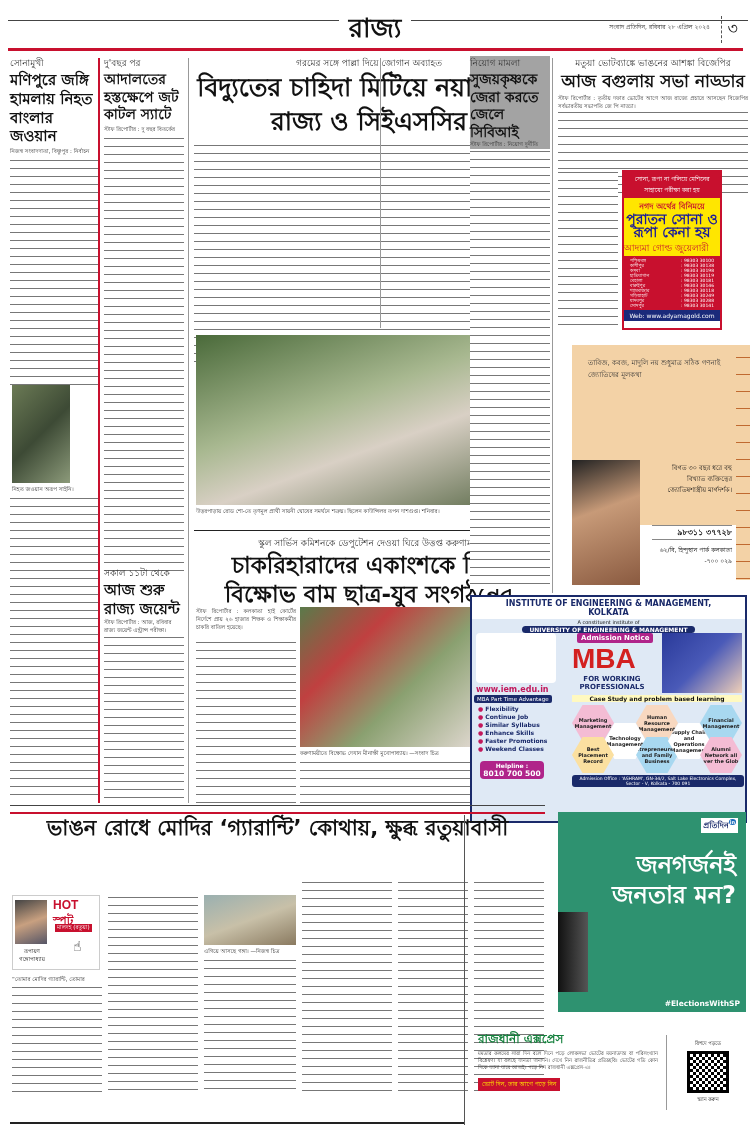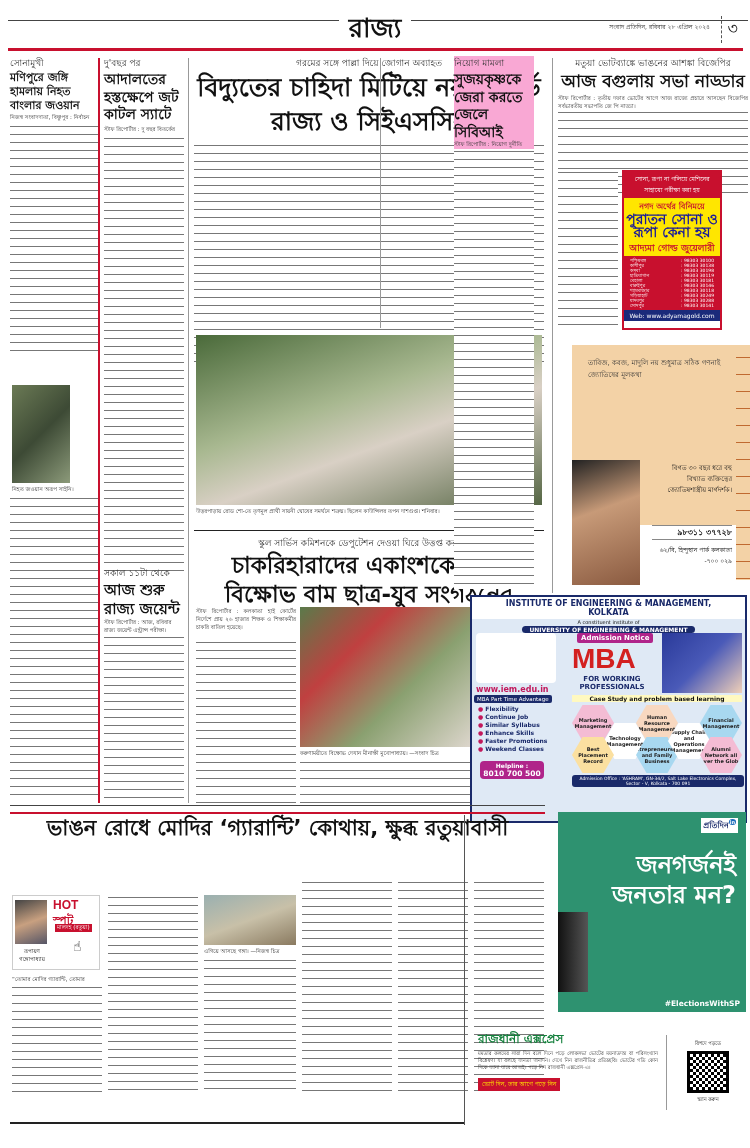--- a/index.html
+++ b/index.html
@@ -36,21 +36,21 @@
 <body>
 
 <div class="masthead-rule"></div>
 <div class="masthead-title"><span>রাজ্য</span></div>
 <div class="date">সংবাদ প্রতিদিন, রবিবার ২৮ এপ্রিল ২০২৪</div>
 <div class="pageno">৩</div>
 <div class="redrule"></div>
 
 <div class="abs" style="left:10px;top:56px;width:88px">
   <div class="kicker">সোনামুখী</div>
-  <div class="head" style="font-size:11px">মণিপুরে জঙ্গি হামলায় নিহত বাংলার জওয়ান</div>
+  <div class="head" style="font-size:15px">মণিপুরে জঙ্গি হামলায় নিহত বাংলার জওয়ান</div>
   <div class="cap" style="margin-top:2px">নিজস্ব সংবাদদাতা, বিষ্ণুপুর : নির্বাচন</div>
   <div class="lines" style="height:230px;margin-top:2px"></div>
 </div>
 <div class="abs photo" style="left:12px;top:385px;width:58px;height:98px"></div>
 <div class="abs cap" style="left:12px;top:486px;width:80px">নিহত জওয়ান অরূপ সাইনি।</div>
 <div class="abs lines" style="left:10px;top:496px;width:88px;height:305px"></div>
 
 <div class="vred" style="left:98px;top:58px;height:745px"></div>
 
 <div class="abs" style="left:104px;top:56px;width:80px">
@@ -83,21 +83,21 @@
   <div class="head" style="font-size:23px;text-align:center">বিক্ষোভ বাম ছাত্র-যুব সংগঠনের</div>
 </div>
 <div class="abs body" style="left:196px;top:607px;width:100px">স্টাফ রিপোর্টার : কলকাতা হাই কোর্টের নির্দেশে প্রায় ২৬ হাজার শিক্ষক ও শিক্ষাকর্মীর চাকরি বাতিল হয়েছে।</div>
 <div class="abs lines" style="left:196px;top:640px;width:100px;height:165px"></div>
 <div class="abs photo" style="left:300px;top:607px;width:176px;height:140px;background:linear-gradient(135deg,#5a7a4a,#c04040 30%,#8aa070 60%,#e0d8d0)"></div>
 <div class="abs cap" style="left:300px;top:750px;width:176px">করুণাময়ীতে বিক্ষোভ দেখান মীনাক্ষী মুখোপাধ্যায়। —সংবাদ চিত্র</div>
 <div class="abs lines" style="left:300px;top:760px;width:176px;height:45px"></div>
 
 <div class="vline" style="left:380px;top:58px;height:270px"></div>
 
-<div class="abs" style="left:454px;top:56px;width:80px;background:#f9a8d4">
+<div class="abs" style="left:470px;top:56px;width:80px;background:#a3a3a3">
   <div class="kicker">নিয়োগ মামলা</div>
   <div class="head" style="font-size:14px">সুজয়কৃষ্ণকে জেরা করতে জেলে সিবিআই</div>
   <div class="cap">স্টাফ রিপোর্টার : নিয়োগ দুর্নীতি</div>
   <div class="lines" style="height:440px"></div>
 </div>
 <div class="vline" style="left:552px;top:58px;height:535px"></div>
 
 <div class="abs" style="left:558px;top:56px;width:190px">
   <div class="kicker" style="text-align:center">মতুয়া ভোটব্যাঙ্কে ভাঙনের আশঙ্কা বিজেপির</div>
   <div class="head" style="font-size:17px;text-align:center">আজ বগুলায় সভা নাড্ডার</div>
@@ -105,21 +105,21 @@
   <div class="lines" style="height:90px"></div>
 </div>
 <div class="abs lines" style="left:558px;top:170px;width:60px;height:160px"></div>
 
 <div class="abs ad-gold" style="left:622px;top:170px;width:100px;height:160px">
   <div class="top" style="font-size:6px">সোনা, রূপা না গলিয়ে মেশিনের সাহায্যে পরীক্ষা করা হয়</div>
   <div class="mid" style="padding:2px">
     <div style="font-size:8px;color:#c8102e">নগদ অর্থের বিনিময়ে</div>
     <div style="font-size:14px;line-height:13px">পুরাতন সোনা ও রূপা কেনা হয়</div>
   </div>
-  <div style="background:#ffe600;color:#c8102e;font-weight:bold;text-align:center;font-size:9px">আদ্যমা গোল্ড জুয়েলারী</div>
+  <div style="background:#ffe600;color:#c8102e;font-weight:normal;text-align:left;font-size:9px">আদ্যমা গোল্ড জুয়েলারী</div>
   <div class="rows">
     <div class="row" style="line-height:5px;font-size:4.5px">
         <span>পশ্চিমবঙ্গ</span>
         <span>: 98303 30100</span>
       </div>
     <div class="row" style="line-height:5px;font-size:4.5px">
         <span>কাশীপুর</span>
         <span>: 98303 30138</span>
       </div>
     <div class="row" style="line-height:5px;font-size:4.5px">

